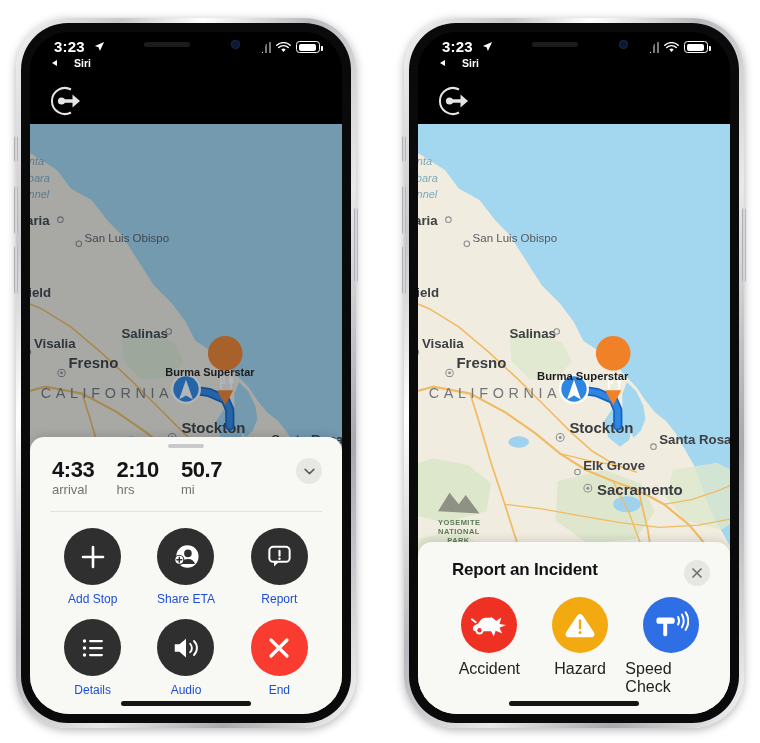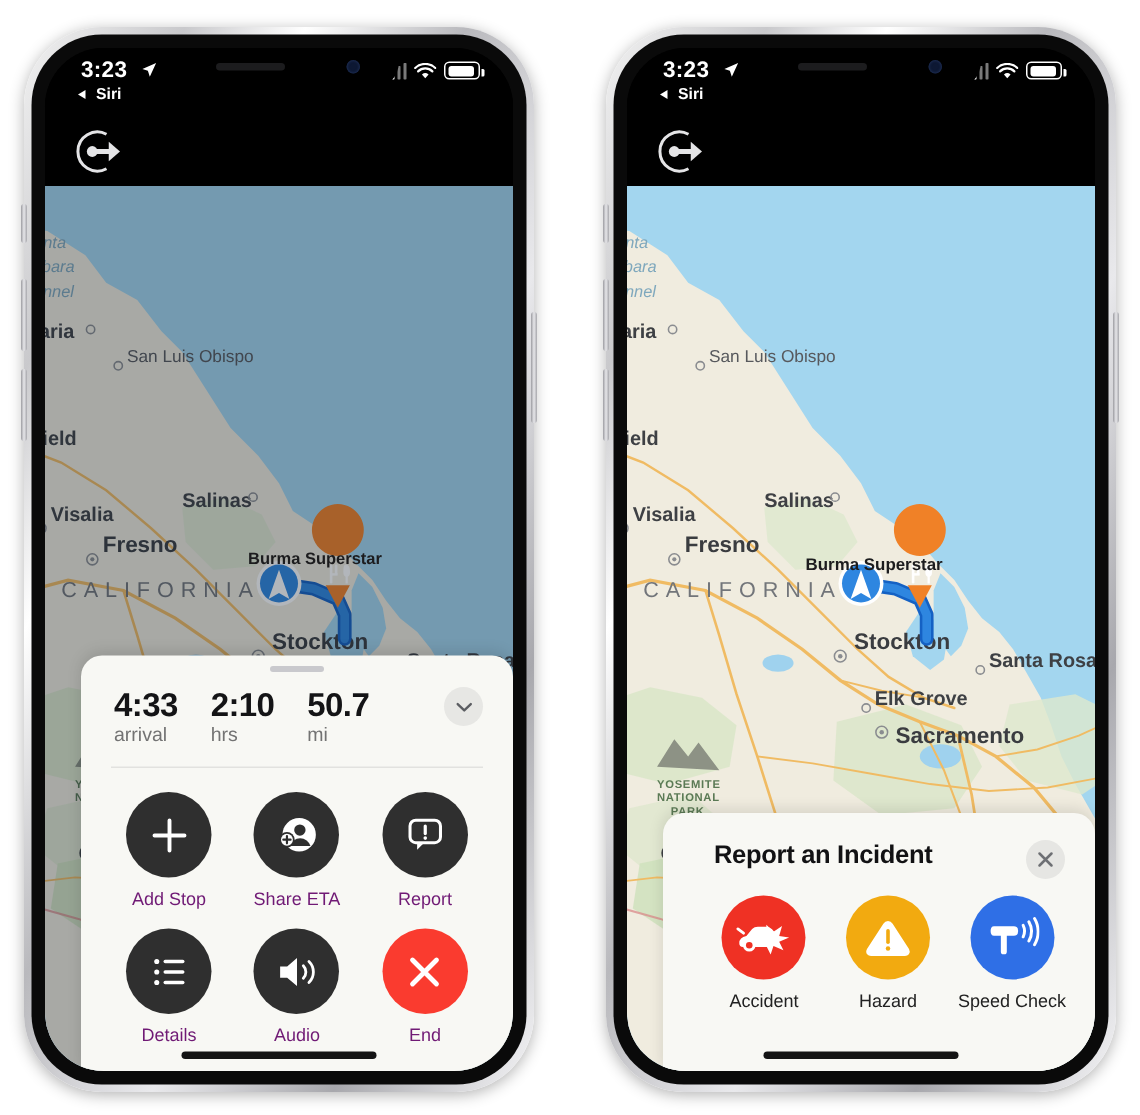--- a/index.html
+++ b/index.html
@@ -73,21 +73,21 @@
   .bars i:nth-child(1){ height:4px; }
   .bars i:nth-child(2){ height:6px; }
   .bars i:nth-child(3){ height:8.5px; background:#7a7a7a; }
   .bars i:nth-child(4){ height:11px;  background:#7a7a7a; }
   .battery{ width:24px; height:12px; border:1.4px solid #fff; border-radius:3.5px; position:relative; }
   .battery::after{ content:""; position:absolute; right:-3.5px; top:3.5px; width:2px; height:5px; background:#fff; border-radius:0 1px 1px 0; }
   .battery i{ position:absolute; left:1.5px; top:1.5px; bottom:1.5px; width:78%; background:#fff; border-radius:2px; display:block; }
   .siri-back{
     position:absolute; left:22px; top:25px;
     font-size:10.5px; font-weight:bold; color:#fff;
-    display:flex; align-items:center; gap:7px;
+    display:flex; align-items:center; gap:17px;
   }
   .siri-tri{ width:0;height:0;border-top:3.5px solid transparent;border-bottom:3.5px solid transparent;border-right:5px solid #fff; }
 
   
   .navheader{
     position:absolute; top:46px; left:0; right:0; height:46px;
     background:#000; z-index:25;
   }
   .exit-icon{ position:absolute; left:18px; top:5px; width:36px; height:36px; }
 
@@ -112,21 +112,20 @@
   .lbl-park{ font-size:6.5px; fill:#5b7a55; letter-spacing:.4px; font-weight:bold; }
   .lbl-dest{ font-size:11px; fill:#1c1c1e; font-weight:bold; }
 
   
   .sheet{
     position:absolute; left:0; right:0; bottom:0;
     background:#f8f8f4;
     border-top-left-radius:14px; border-top-right-radius:14px;
     z-index:50;
     box-shadow:0 -2px 10px rgba(0,0,0,.12);
-    margin-left:24px;
   }
   .sheet-l{ height:277px; }
   .grabber{
     width:36px; height:4px; border-radius:2px; background:#c9c9cd;
     margin:7px auto 0;
   }
   .eta-row{
     display:flex; align-items:flex-start; gap:22px;
     padding:10px 22px 0 22px;
     position:relative;
@@ -144,40 +143,40 @@
   .actions{
     display:grid; grid-template-columns:repeat(3,1fr);
     row-gap:13px; padding:16px 16px 0 16px;
   }
   .action{ display:flex; flex-direction:column; align-items:center; gap:7px; }
   .circ{
     width:57px; height:57px; border-radius:50%;
     background:#2f2f2f; display:flex; align-items:center; justify-content:center;
   }
   .circ.red{ background:#fa3b2f; }
-  .action-label{ font-size:12px; color:#701a75; }
+  .action-label{ font-size:12px; color:#1d4ed8; }
 
   
   .sheet-r{ height:172px;padding-left:12px; }
   .report-title{
     font-size:17px; font-weight:bold; color:#121214;
     padding:18px 0 0 22px; letter-spacing:-.2px;
   }
   .close-btn{
     position:absolute; right:20px; top:18px;
     width:26px; height:26px; border-radius:50%;
     background:#e6e6e3; display:flex; align-items:center; justify-content:center;
   }
   .incidents{
     display:grid; grid-template-columns:repeat(3,1fr);
     padding:17px 14px 0 14px;
   }
   .incident{ display:flex; flex-direction:column; align-items:center; gap:7px; }
   .icirc{ width:56px; height:56px; border-radius:50%; display:flex; align-items:center; justify-content:center; }
-  .incident-label{ font-size:12px; color:#222; }
+  .incident-label{ font-size:16px; color:#222; }
 
   
   .home-ind{
     position:absolute; bottom:8px; left:50%; transform:translateX(-50%);
     width:130px; height:5px; border-radius:3px; background:#141414;
     z-index:60;
   }
 
   
   .watermark{

